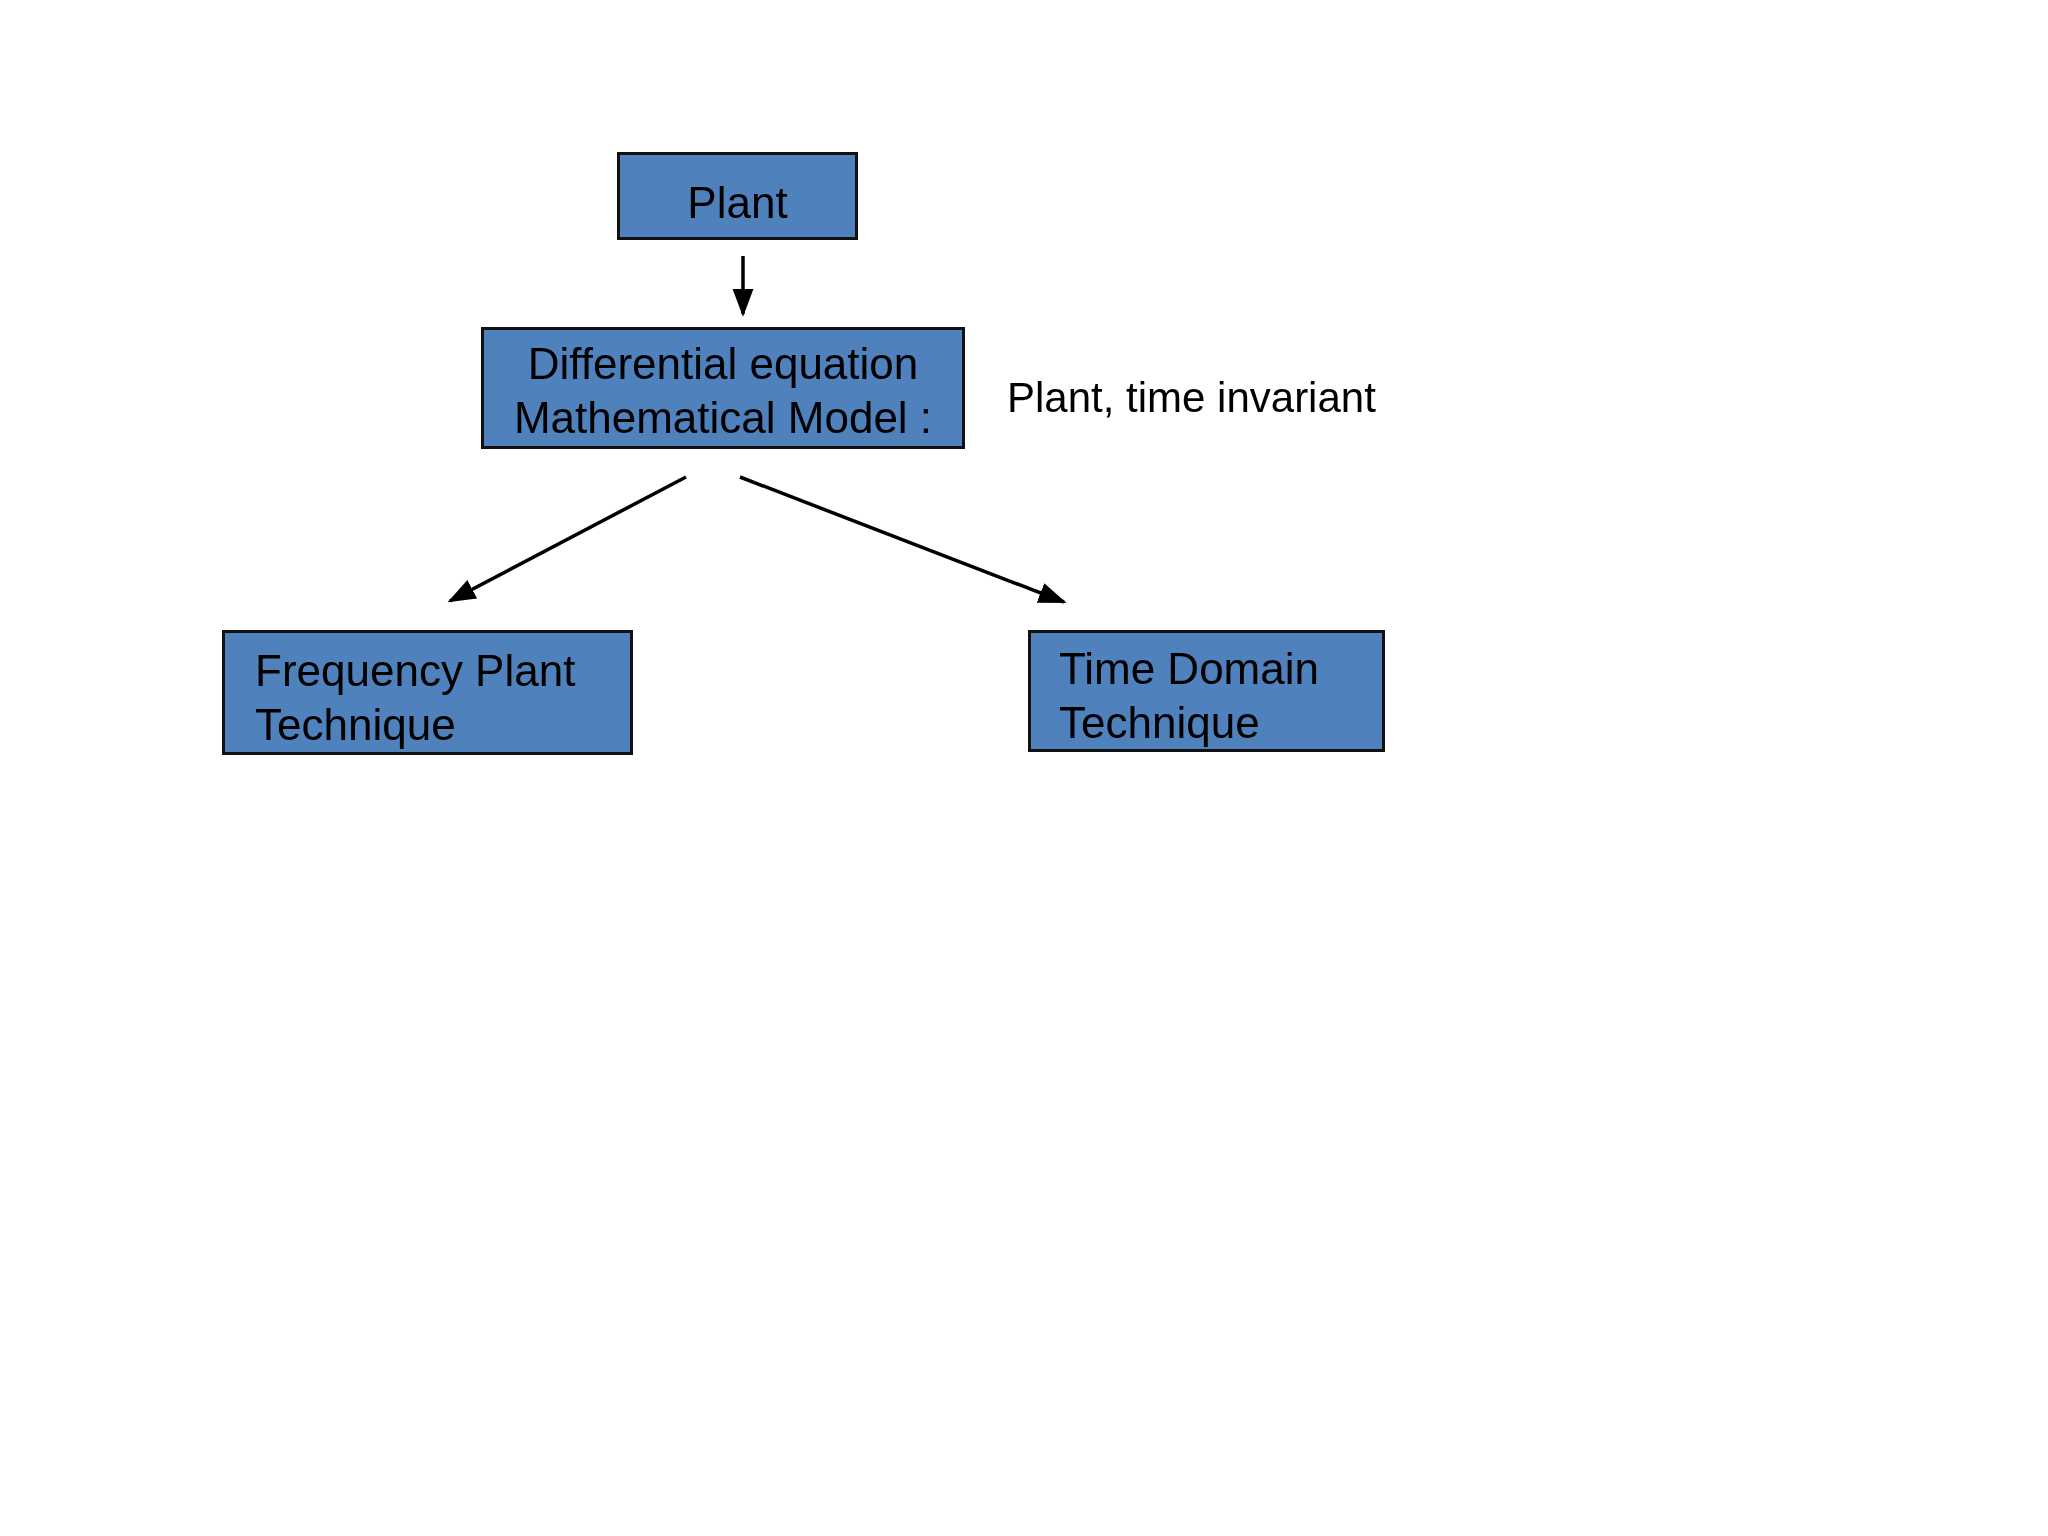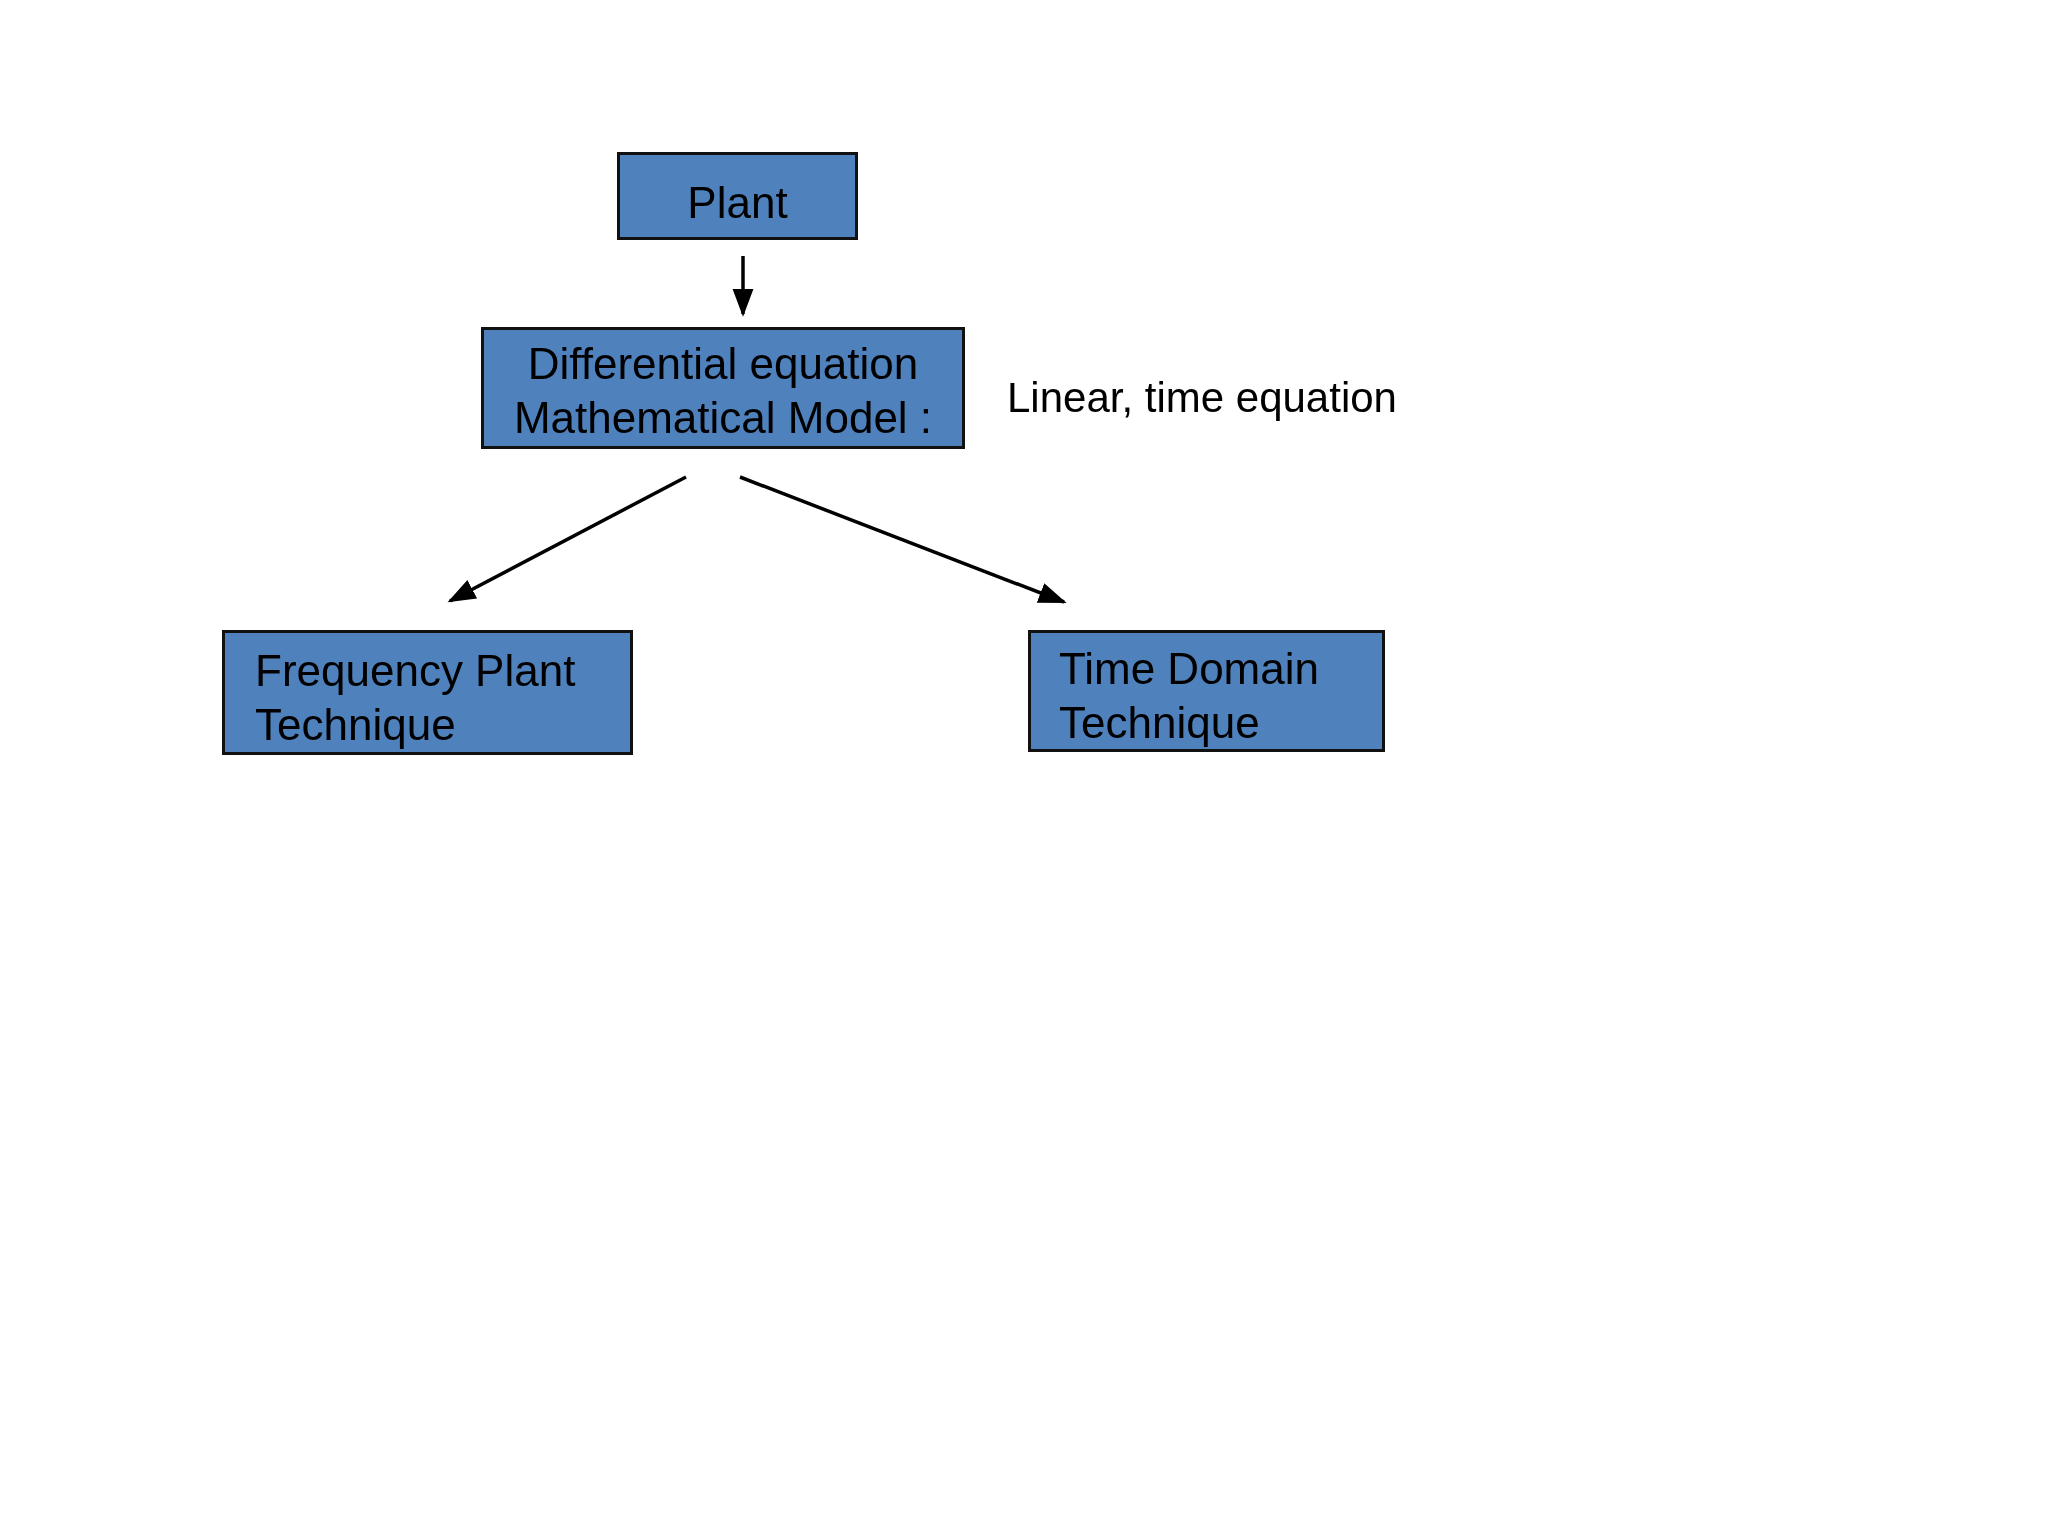--- a/index.html
+++ b/index.html
@@ -72,21 +72,21 @@
 
   <div class="node centered" id="node-plant">
     <span>Plant</span>
   </div>
 
   <div class="node centered" id="node-model">
     <span>Differential equation</span>
     <span>Mathematical Model :</span>
   </div>
 
-  <div class="note">Linear, time equation</div>
+  <div class="note">Plant, time invariant</div>
 
   <div class="node lefted" id="node-frequency">
     <span>Frequency Plant</span>
     <span>Technique</span>
   </div>
 
   <div class="node lefted" id="node-time">
     <span>Time Domain</span>
     <span>Technique</span>
   </div>

